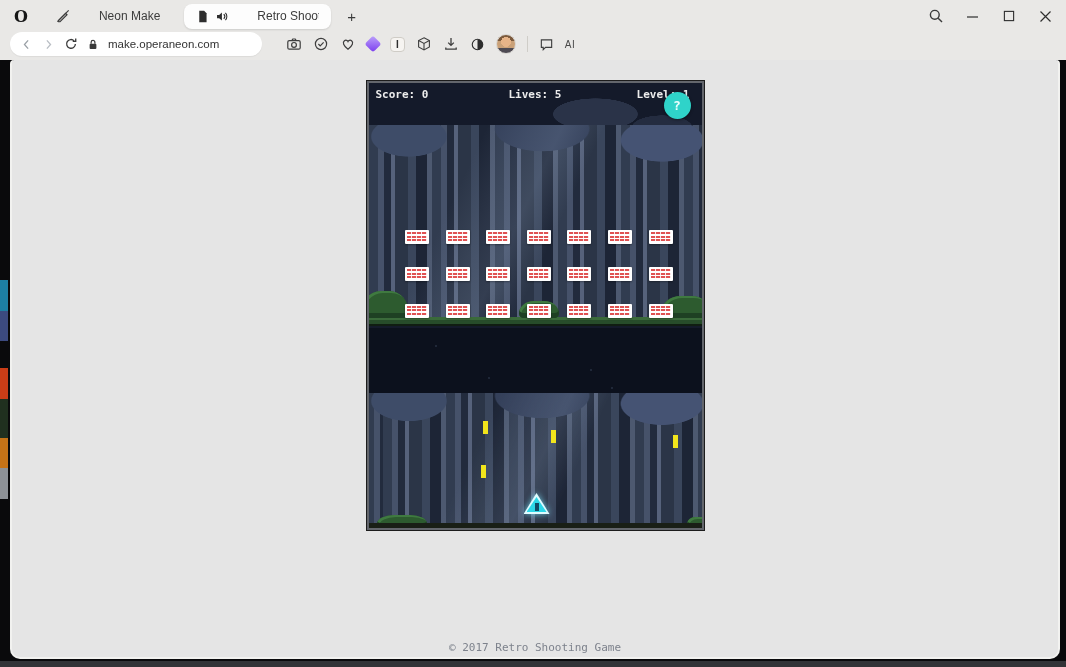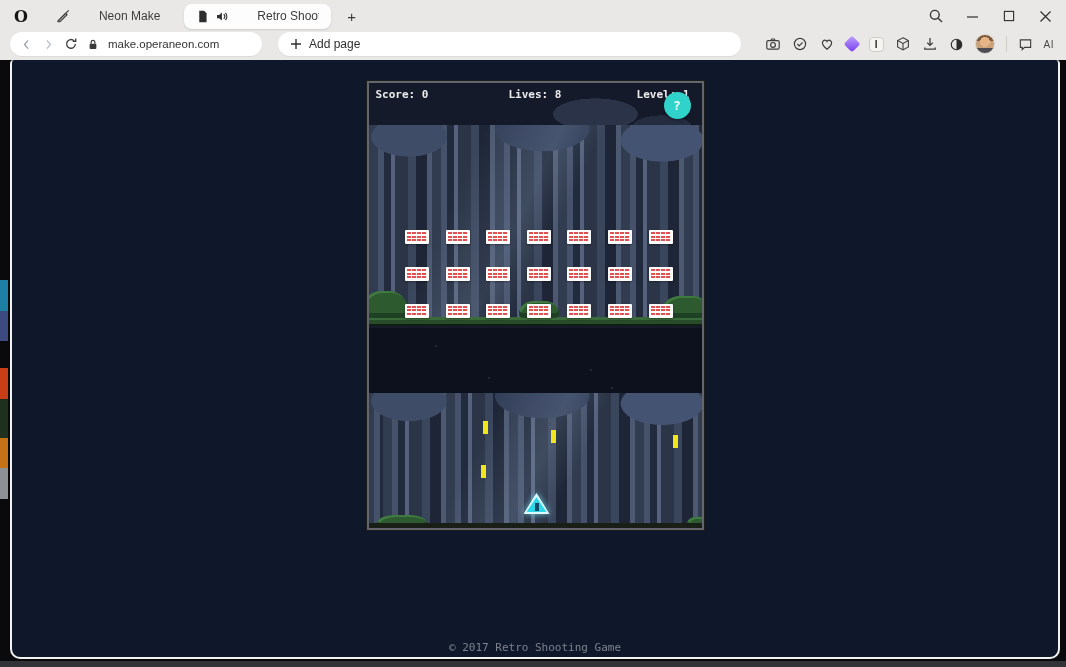--- a/index.html
+++ b/index.html
@@ -12,39 +12,39 @@
   .tab { display:flex; align-items:center; gap:6px; height:24px; padding:0 12px; border-radius:8px; color:#3c3c3c; font-size:12px; }
   .tab.inactive { margin-right:12px; }
   .tab.active { background:#fdfdfd; box-shadow:0 1px 2px rgba(0,0,0,.12); height:25px; }
   .tab-label { white-space:nowrap;margin-left:23px; }
   .tab.active .tab-label { max-width:62px; overflow:hidden; }
   .newtab-btn { font-size:15px; color:#3c3c3c; margin-left:10px; padding:0 6px; }
   .tabbar-right { margin-left:auto; display:flex; align-items:center; gap:22px; padding-right:4px; }
   .winctl { display:flex; align-items:center; gap:24px; }
   .icon-btn { display:flex; align-items:center; justify-content:center; }
 
-  .toolbar { height:28px; display:flex; align-items:center; padding:0 10px; gap:16px; }
+  .toolbar { height:28px; display:flex; align-items:center; padding:0 10px; gap:24px; }
   .url-pill { width:252px; height:24px; background:#fff; border-radius:12px; display:flex; align-items:center; gap:9px; padding:0 10px; box-shadow:0 1px 1px rgba(0,0,0,.06); }
   .url-text { font-size:11.5px; color:#323232; white-space:nowrap; }
   .addpage-pill { flex:1; height:24px; background:#fff; border-radius:12px; display:flex; align-items:center; gap:7px; padding:0 12px; box-shadow:0 1px 1px rgba(0,0,0,.06); margin-right:8px; }
   .addpage-label { font-size:12px; color:#2f2f2f; }
   .toolbar-icons { display:flex; align-items:center; gap:11px; padding-right:2px; }
   .gem { width:12px; height:12px; transform:rotate(45deg); border-radius:3px; background:linear-gradient(135deg,#bda2fb,#7a3bee); }
   .ext-pill { font-size:10px; font-weight:700; color:#2e2e2e; background:#f6f4f1; border:1px solid #cfccc6; border-radius:4px; padding:0 5px; line-height:13px; }
   .avatar { width:20px; height:20px; border-radius:50%; background:
       radial-gradient(circle at 50% 38%, #e7b488 0 34%, transparent 35%),
       linear-gradient(180deg,#7c5a3c 0 32%, #caa178 32% 72%, #4e4a52 72%); border:1px solid #d8d5d0; }
   .v-div { width:1px; height:16px; background:#cfcdc8; }
   .ai-text { font-size:10px; color:#4a4a4a; letter-spacing:.5px; }
 
   
   .content-wrap { position:absolute; top:60px; left:0; right:0; bottom:0; background:#0a0a0c; }
   .bottom-strip { position:absolute; left:0; right:0; bottom:0; height:6px; background:#323337; }
   .strip-block { position:absolute; left:0; width:8px; }
-  .page { position:absolute; top:0; left:10px; right:6px; bottom:8px; background:#0f172a;
+  .page { position:absolute; top:0; left:10px; right:6px; bottom:8px; background:#e5e5e5;
           border:2px solid #f2f2f0; border-top:none; border-radius:4px 4px 10px 10px; overflow:hidden; }
 
   
   .game-canvas { position:relative; width:337px; height:449px; margin:21px auto 0; border:2px solid #63666c;
                  box-shadow:0 0 0 1px #1c1c1c; background:#141a2a; overflow:hidden; }
   .sky-blobs { position:absolute; inset:0;
       background:
         radial-gradient(ellipse 70px 26px at 68% 7%, #2a3348 60%, transparent 61%),
         radial-gradient(ellipse 50px 20px at 88% 10%, #242c40 60%, transparent 61%); }
   .tree-band { position:absolute; left:0; right:0;
@@ -179,28 +179,20 @@
     </span>
     <span class="icon-btn">
       <svg class="ic" width="12" height="13" viewBox="0 0 16 16">
         <rect x="3.5" y="7" width="9" height="7" rx="1.2" fill="#3a3a3a"></rect>
         <path d="M5.5 7 V5 a2.5 2.5 0 0 1 5 0 V7" fill="none" stroke="#3a3a3a" stroke-width="1.6"></path>
       </svg>
     </span>
     <span class="url-text">make.operaneon.com</span>
   </div>
 
-  <div class="addpage-pill">
-    <span class="icon-btn">
-      <svg class="ic" width="12" height="12" viewBox="0 0 12 12" stroke="#2f2f2f" stroke-width="1.4">
-          <path d="M6 1 V11 M1 6 H11"></path>
-        </svg>
-    </span>
-    <span class="addpage-label">Add page</span>
-  </div>
 
   <div class="toolbar-icons">
     <span class="icon-btn">
       <svg class="ic" width="16" height="16" viewBox="0 0 16 16" fill="none" stroke="#3e3e3e" stroke-width="1.2">
         <rect x="1.8" y="4.6" width="12.4" height="8.6" rx="1.5"></rect>
           <circle cx="8" cy="8.9" r="2.4"></circle>
           <path d="M5.8 4.6 L6.8 3 h2.4 L10.2 4.6"></path>
       </svg>
     </span>
     <span class="icon-btn">
@@ -268,21 +260,21 @@
 
       <div class="bush" style="left:-8px; top:208px; width:48px; height:27px;"></div>
       <div class="bush" style="left:150px; top:218px; width:40px; height:17px;"></div>
       <div class="bush" style="left:292px; top:213px; width:50px; height:22px;"></div>
       <div class="bush" style="left:8px; top:432px; width:50px; height:13px;"></div>
       <div class="bush" style="left:318px; top:434px; width:26px; height:11px;"></div>
       <div class="ground-bottom"></div>
 
       <div class="hud">
         <span class="hud-score">Score: 0</span>
-        <span class="hud-lives">Lives: 8</span>
+        <span class="hud-lives">Lives: 5</span>
         <span class="hud-level">Level: 1</span>
       </div>
       <div class="help-btn" style="background: rgb(47, 211, 201);">?</div>
 
       <div>
           <div class="brick" style="left: 36px; top: 147px; width: 24px; height: 14px;"></div>
           <div class="brick" style="left: 77px; top: 147px; width: 24px; height: 14px;"></div>
           <div class="brick" style="left: 117px; top: 147px; width: 24px; height: 14px;"></div>
           <div class="brick" style="left: 158px; top: 147px; width: 24px; height: 14px;"></div>
           <div class="brick" style="left: 198px; top: 147px; width: 24px; height: 14px;"></div>

